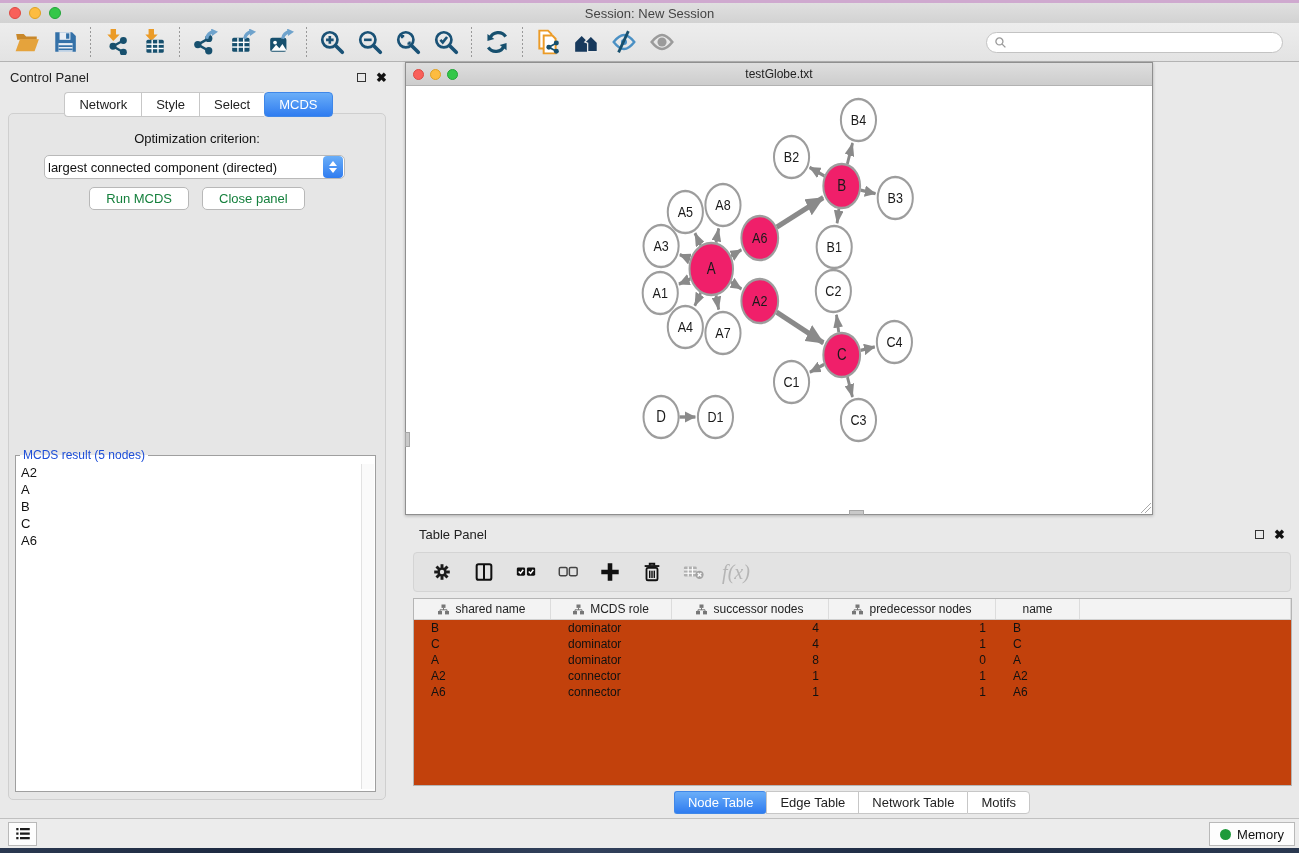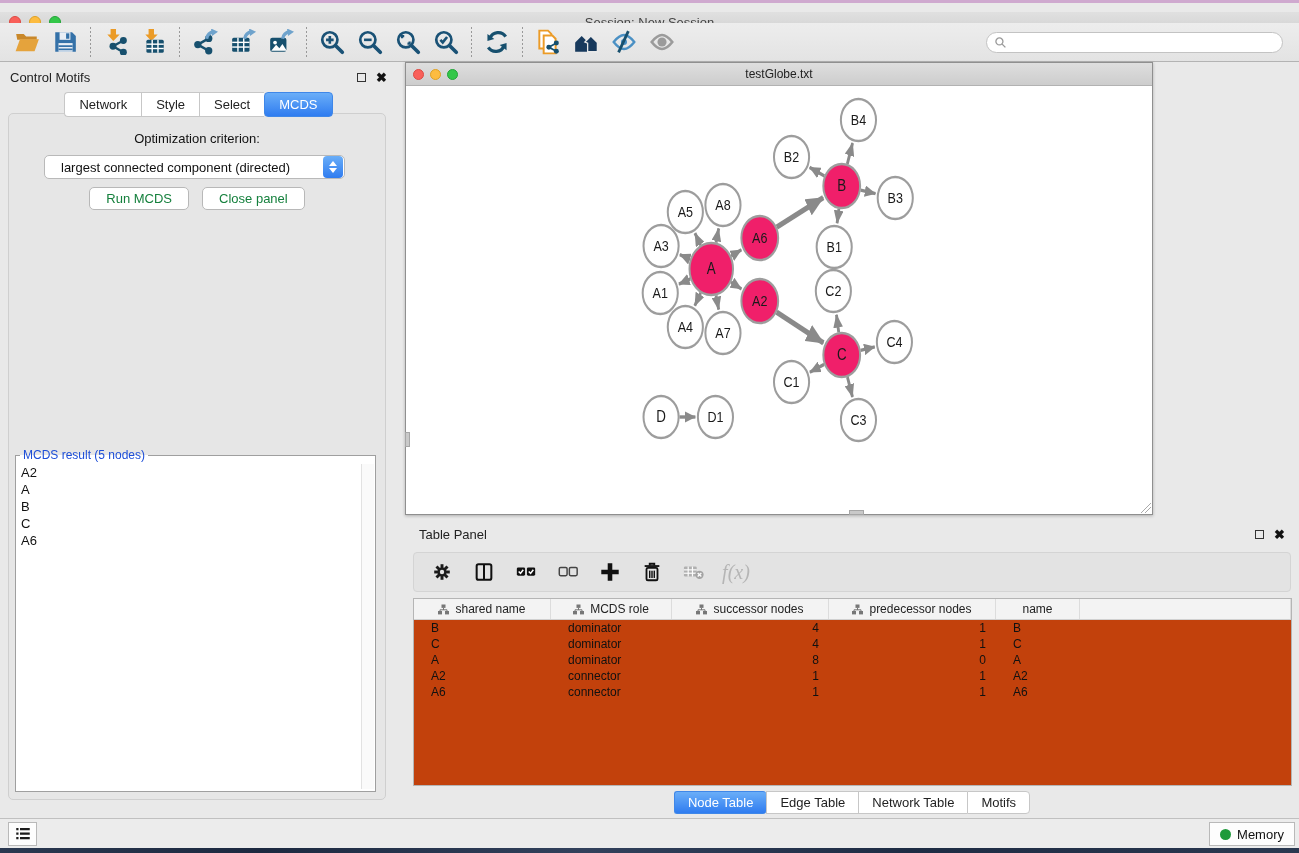--- a/index.html
+++ b/index.html
@@ -3,21 +3,21 @@
 <meta charset="utf-8">
 <style>
   * { margin:0; padding:0; box-sizing:border-box; }
   html,body { background:#555; }
   body { font-family:"Liberation Sans", sans-serif; }
   .screen { position:relative; width:1299px; height:853px; background:#e9e9e9; overflow:hidden;
             font-family:"Liberation Sans", sans-serif; }
 
   
   .top-strip { position:absolute; left:0; top:0; width:100%; height:3px; background:#cfa9cf; }
-  .titlebar { position:absolute; left:0; top:12px; width:100%; height:20px;
+  .titlebar { position:absolute; left:0; top:3px; width:100%; height:20px;
               background:linear-gradient(#e0e0e0,#d2d2d2); display:flex; align-items:center; }
   .lights { display:flex; gap:8px; margin-left:9px; }
   .light { width:12px; height:12px; border-radius:50%; }
   .light.red { background:#f9605a; border:1px solid #dd4a43; }
   .light.yellow { background:#fdbc40; border:1px solid #dfa123; }
   .light.green { background:#34c749; border:1px solid #23a439; }
   .titlebar .title { position:absolute; left:0; right:0; text-align:center; font-size:13px; color:#444; }
 
   
   .toolbar { position:absolute; left:0; top:23px; width:100%; height:39px;
@@ -48,21 +48,21 @@
             border-right:none; color:#222; }
   .cp-tab:first-child { border-top-left-radius:4px; border-bottom-left-radius:4px; }
   .cp-tab:last-child { border-right:1px solid #c7c7c7; border-top-right-radius:4px; border-bottom-right-radius:4px; }
   .cp-tab.active { background:linear-gradient(#6aaef8,#2f7cf0); color:#fff; border-color:#3f87e8;
                    border-radius:4px; }
   .cp-body { position:absolute; left:8px; right:11px; top:51px; bottom:18px; background:#e6e6e6;
              border:1px solid #cfcfcf; border-radius:5px; }
   .opt-label { text-align:center; font-size:13px; color:#111; margin-top:17px; }
   .opt-select { position:absolute; left:35px; right:40px; top:41px; height:24px; background:#fff;
                 border:1px solid #b9b9b9; border-radius:5px; display:flex; align-items:center; }
-  .opt-select .sel-text { flex:1; font-size:13px; padding-left:16px; color:#111; white-space:nowrap; }
+  .opt-select .sel-text { flex:1; font-size:13px; padding-left:3px; color:#111; white-space:nowrap; }
   .sel-stepper { width:20px; height:22px; margin-right:1px; border-radius:4px;
                  background:linear-gradient(#6aaef8,#2f7cf0); display:flex; flex-direction:column;
                  align-items:center; justify-content:center; gap:2px; }
   .sel-stepper .up { width:0;height:0;border-left:4px solid transparent;border-right:4px solid transparent;border-bottom:5px solid #fff; }
   .sel-stepper .down { width:0;height:0;border-left:4px solid transparent;border-right:4px solid transparent;border-top:5px solid #fff; }
   .cp-buttons { position:absolute; top:73px; left:0; right:0; display:flex; justify-content:center; gap:13px; }
   .mac-btn { background:#fff; border:1px solid #b8b8b8; border-radius:5px; font-size:13px;
              padding:3px 16px; color:#15803d; font-family:"Liberation Sans",sans-serif; }
   .result-box { position:absolute; left:6px; right:9px; top:334px; bottom:7px;
                 border:1px solid #9f9f9f; background:#fff; }
@@ -307,21 +307,21 @@
       <svg viewBox="0 0 24 24">
           <circle cx="10" cy="10" r="6.5" fill="none" stroke="#9a9a9a" stroke-width="2.4"></circle>
           <line x1="15" y1="15" x2="21" y2="21" stroke="#9a9a9a" stroke-width="2.6"></line>
         </svg>
       <input placeholder="" style="">
     </div>
   </div>
 
   <div class="control-panel">
     <div class="cp-header">
-      <span class="cp-title">Control Motifs</span>
+      <span class="cp-title">Control Panel</span>
       <span class="panel-winbtns">
         <span class="float-btn"></span>
         <span class="close-btn">✖</span>
       </span>
     </div>
     <div class="cp-tabs" id="cp-tabs">
         <div class="cp-tab ">Network</div>
         <div class="cp-tab ">Style</div>
         <div class="cp-tab ">Select</div>
         <div class="cp-tab active">MCDS</div>

